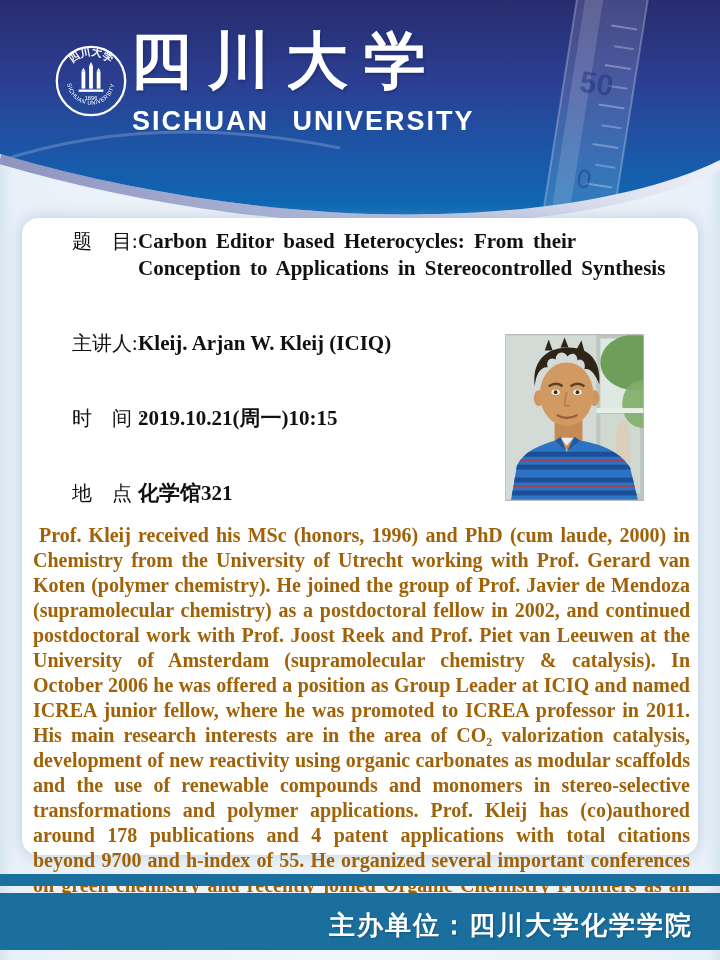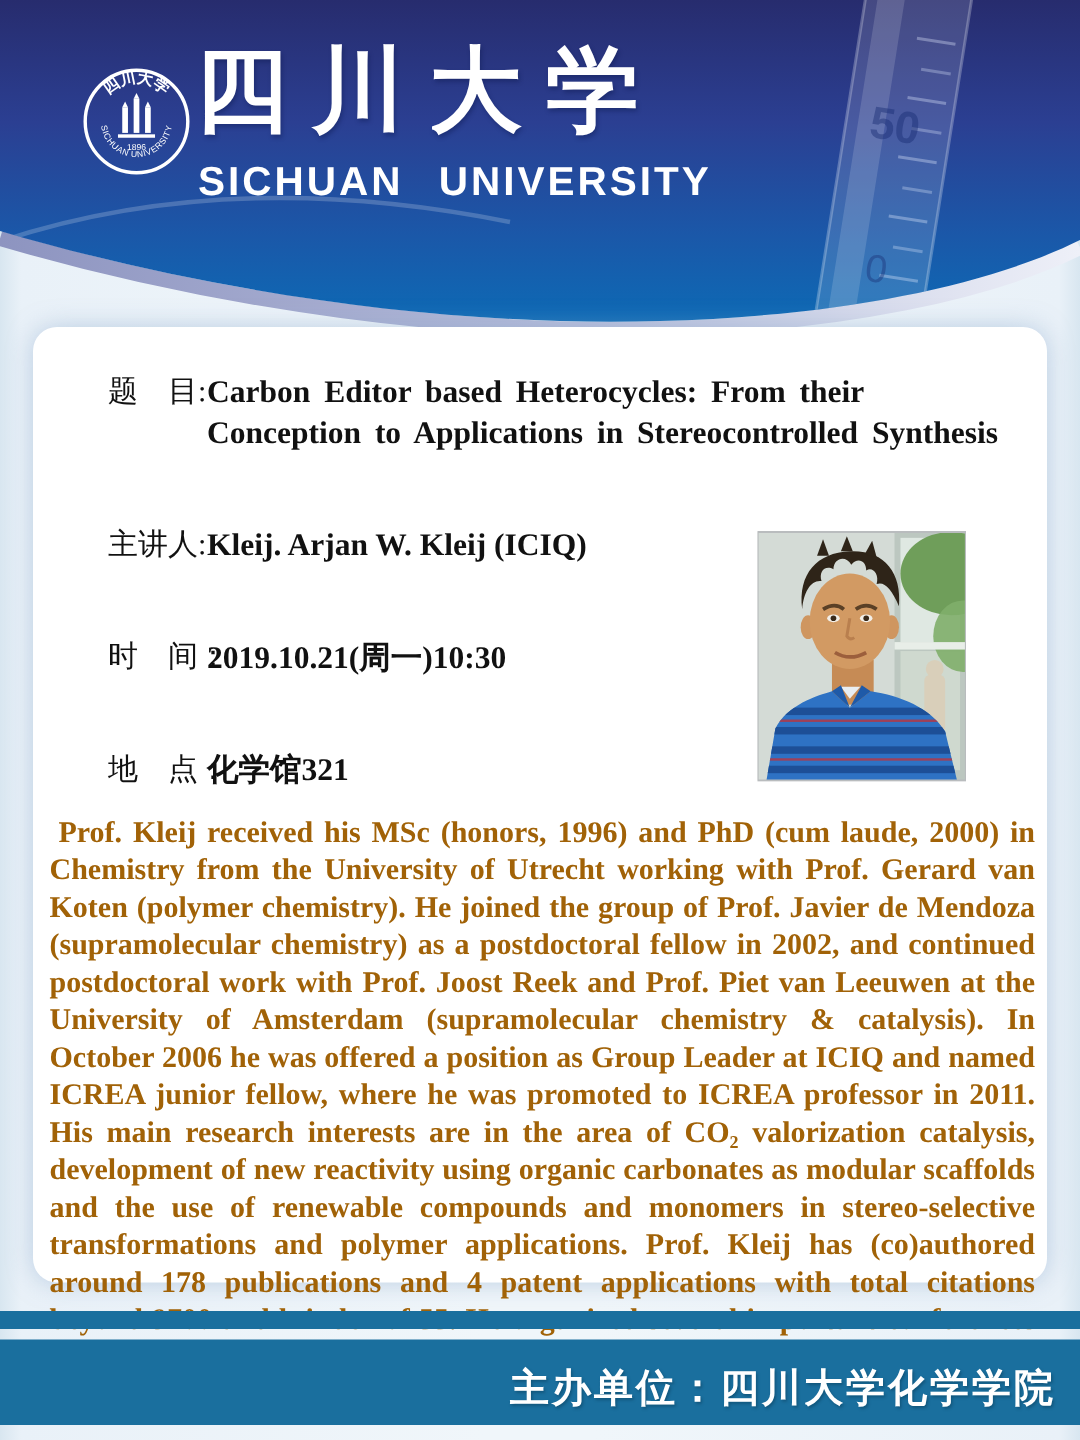--- a/index.html
+++ b/index.html
@@ -30,21 +30,21 @@
   }
   .seal { position:absolute; left:53px; top:43px; width:76px; height:76px; }
   
   .card {
     position:absolute; left:22px; top:218px; width:676px; height:637px;
     background:#ffffff; border-radius:16px; box-sizing:border-box;
     padding:10px 8px 0 11px;
     box-shadow:0 0 16px rgba(140,170,205,.5);
     color:#111;
   }
-  .title-row { display:flex; margin-left:39px; margin-top:20px; }
+  .title-row { display:flex; margin-left:39px; margin-top:0; }
   .lbl {
     font-size:20px; flex:none; width:66px; color:#111;
     font-family:"Liberation Serif", serif; line-height:27px; white-space:nowrap;
   }
   .title-lines { font-weight:bold; font-size:21px; line-height:27px; word-spacing:4px; }
   .title-lines span { display:block; white-space:nowrap; }
   .info-wrap { margin-top:2px; }
   .photo {
     float:right; width:139px; height:167px; margin:4px 46px 6px 16px;
   }
@@ -53,21 +53,21 @@
   .info-value { font-weight:bold; font-size:21px; white-space:nowrap; }
   .bio {
     margin-top:16px; font-weight:bold; font-size:20px; line-height:25px;
     text-align:justify; text-indent:6px; color:#a16207;
   }
   
   .stripe-thin { position:absolute; left:0; top:874px; width:720px; height:12px; background:#1a6f9e; }
   .organizer-band {
     position:absolute; left:0; top:893px; width:720px; height:57px; background:#1a6f9e;
     display:flex; justify-content:flex-end; align-items:flex-end;
-    padding:0 16px 7px 0; box-sizing:border-box;
+    padding:0 27px 7px 0; box-sizing:border-box;
   }
   .organizer-band .txt {
     color:#fff; font-size:26px; font-weight:bold; letter-spacing:2px;
     font-family:"Liberation Sans", sans-serif; white-space:nowrap;
     text-shadow:1px 1px 2px rgba(0,40,60,.35);
   }
 </style>
 </head>
 <body>
 
@@ -210,21 +210,21 @@
         </svg>
       </div>
 
       <div class="info-row">
         <div class="lbl">主讲人:</div>
         <div class="info-value">Kleij. Arjan W. Kleij (ICIQ)</div>
       </div>
 
       <div class="info-row">
         <div class="lbl">时　间：</div>
-        <div class="info-value">2019.10.21(周一)10:30</div>
+        <div class="info-value">2019.10.21(周一)10:15</div>
       </div>
 
       <div class="info-row">
         <div class="lbl">地　点：</div>
         <div class="info-value">化学馆321</div>
       </div>
 
       <div class="bio">Prof. Kleij received his MSc (honors, 1996) and PhD (cum laude, 2000) in Chemistry from the University of Utrecht working with Prof. Gerard van Koten (polymer chemistry). He joined the group of Prof. Javier de Mendoza (supramolecular chemistry) as a postdoctoral fellow in 2002, and continued postdoctoral work with Prof. Joost Reek and Prof. Piet van Leeuwen at the University of Amsterdam (supramolecular chemistry &amp; catalysis). In October 2006 he was offered a position as Group Leader at ICIQ and named ICREA junior fellow, where he was promoted to ICREA professor in 2011. His main research interests are in the area of CO₂ valorization catalysis, development of new reactivity using organic carbonates as modular scaffolds and the use of renewable compounds and monomers in stereo-selective transformations and polymer applications. Prof. Kleij has (co)authored around 178 publications and 4 patent applications with total citations beyond 9700 and h-index of 55. He organized several important conferences on green chemistry and recently joined Organic Chemistry Frontiers as an Associate Editor.</div>
     </div>
   </div>

